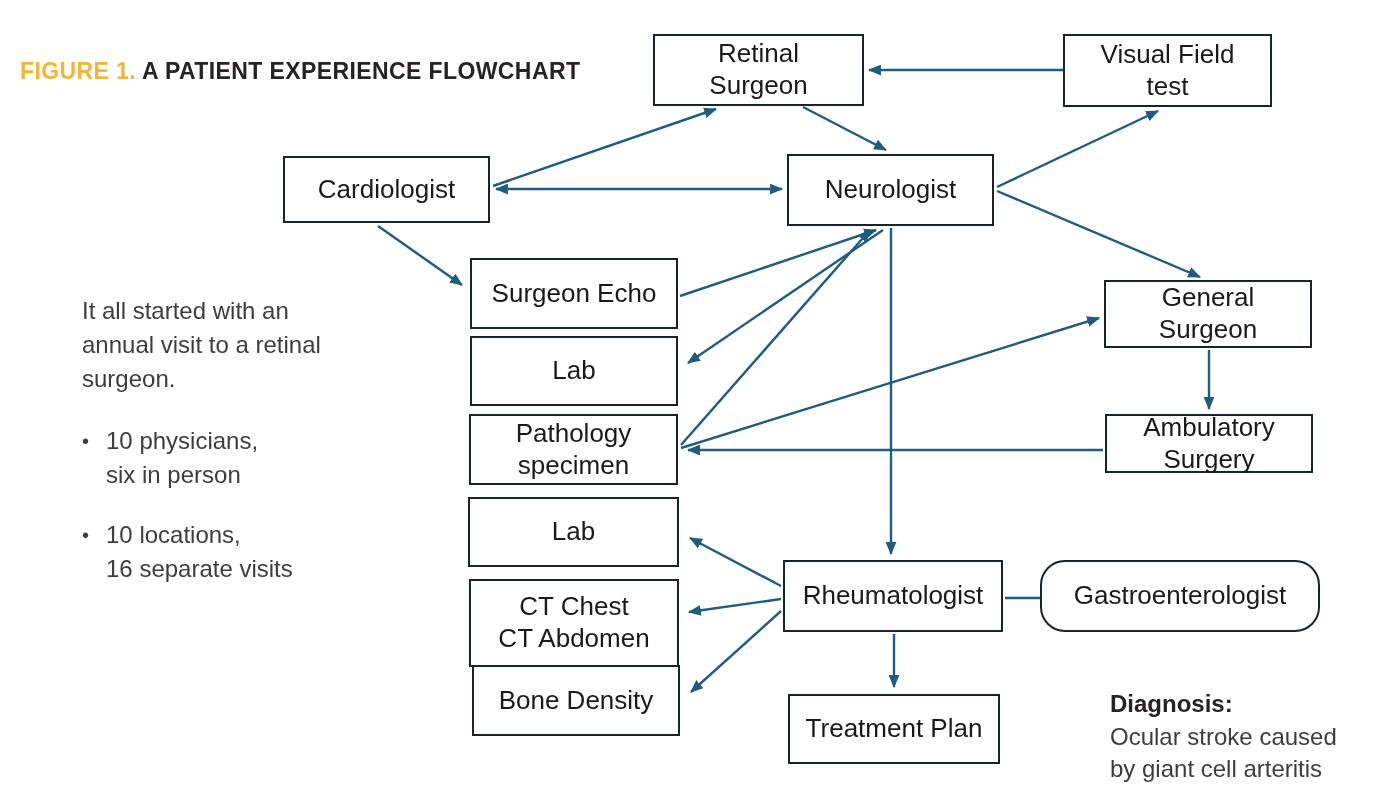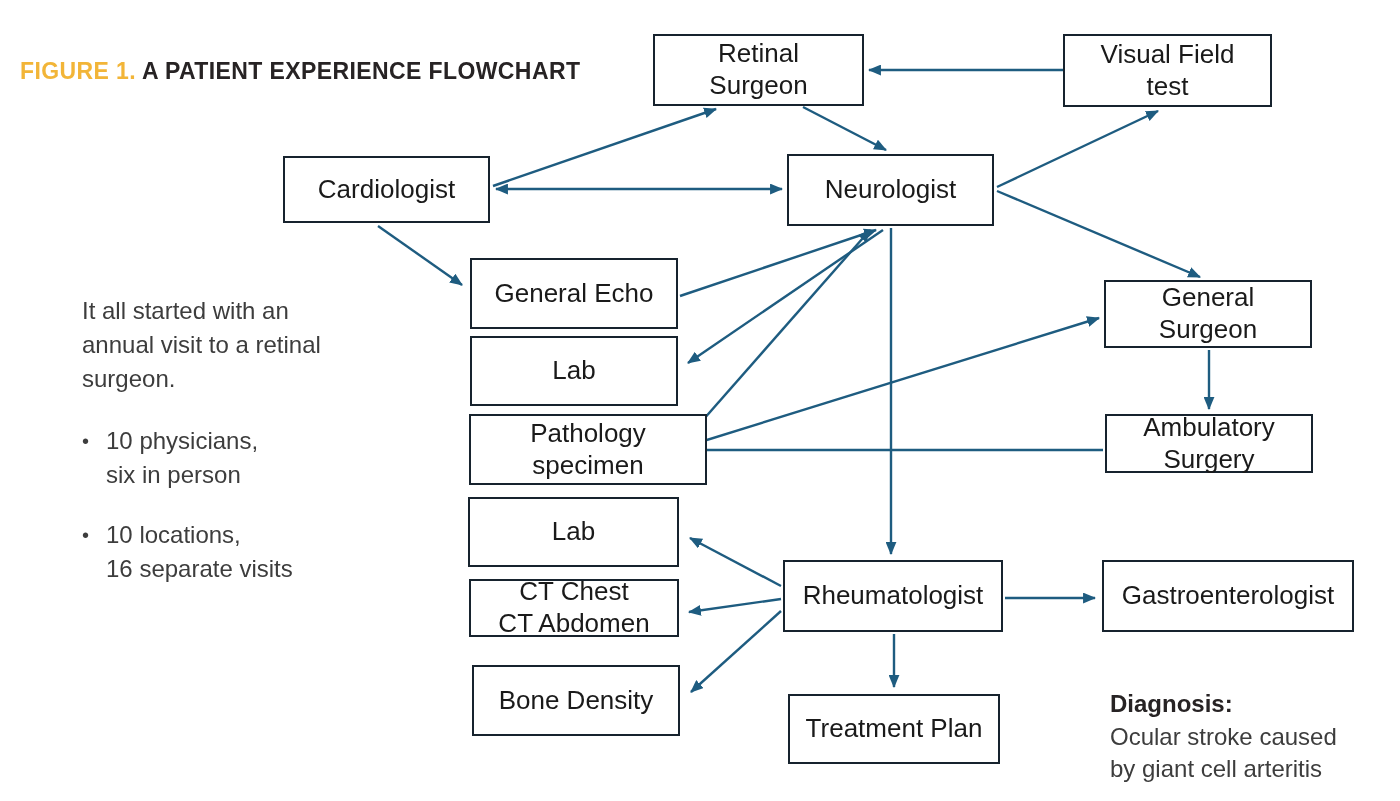--- a/index.html
+++ b/index.html
@@ -41,28 +41,28 @@
   
   .node{position:absolute;z-index:2;display:flex;align-items:center;justify-content:center;
         text-align:center;background:#fff;border:2px solid var(--box-border);
         color:var(--node-text);font-size:26px;line-height:1.22;white-space:pre-line;}
   .n-retinal-surgeon{left:653px;top:34px;width:211px;height:72px;}
   .n-visual-field-test{left:1063px;top:34px;width:209px;height:73px;}
   .n-cardiologist{left:283px;top:156px;width:207px;height:67px;}
   .n-neurologist{left:787px;top:154px;width:207px;height:72px;}
   .n-carotid-echo{left:470px;top:258px;width:208px;height:71px;}
   .n-lab-1{left:470px;top:336px;width:208px;height:70px;}
-  .n-pathology-specimen{left:469px;top:414px;width:238px;height:71px;}
+  .n-pathology-specimen{left:469px;top:414px;width:209px;height:71px;}
   .n-lab-2{left:468px;top:497px;width:211px;height:70px;}
-  .n-ct-chest-abdomen{left:469px;top:579px;width:210px;height:58px;}
+  .n-ct-chest-abdomen{left:469px;top:579px;width:210px;height:88px;}
   .n-bone-density{left:472px;top:665px;width:208px;height:71px;}
   .n-general-surgeon{left:1104px;top:280px;width:208px;height:68px;}
   .n-ambulatory-surgery{left:1105px;top:414px;width:208px;height:59px;}
   .n-rheumatologist{left:783px;top:560px;width:220px;height:72px;}
-  .n-gastroenterologist{left:1102px;top:560px;width:252px;height:72px;}
+  .n-gastroenterologist{left:1040px;top:560px;width:280px;height:72px;border-radius:25px;}
   .n-treatment-plan{left:788px;top:694px;width:212px;height:70px;}
 </style>
 </head>
 <body>
 
 <div class="canvas">
 
   <svg id="edge-svg">
     <defs>
       <marker id="arrowhead" viewBox="0 0 12 10" refX="11" refY="5" markerWidth="13" markerHeight="11" markerUnits="userSpaceOnUse" orient="auto-start-reverse">
@@ -116,21 +116,21 @@
     <div class="dx-text">Ocular stroke caused
 by giant cell arteritis</div>
   </div>
 
   <div class="node n-retinal-surgeon">Retinal
 Surgeon</div>
   <div class="node n-visual-field-test">Visual Field
 test</div>
   <div class="node n-cardiologist">Cardiologist</div>
   <div class="node n-neurologist">Neurologist</div>
-  <div class="node n-carotid-echo">General Echo</div>
+  <div class="node n-carotid-echo">Surgeon Echo</div>
   <div class="node n-lab-1">Lab</div>
   <div class="node n-pathology-specimen">Pathology
 specimen</div>
   <div class="node n-lab-2">Lab</div>
   <div class="node n-ct-chest-abdomen">CT Chest
 CT Abdomen</div>
   <div class="node n-bone-density">Bone Density</div>
   <div class="node n-general-surgeon">General
 Surgeon</div>
   <div class="node n-ambulatory-surgery">Ambulatory

